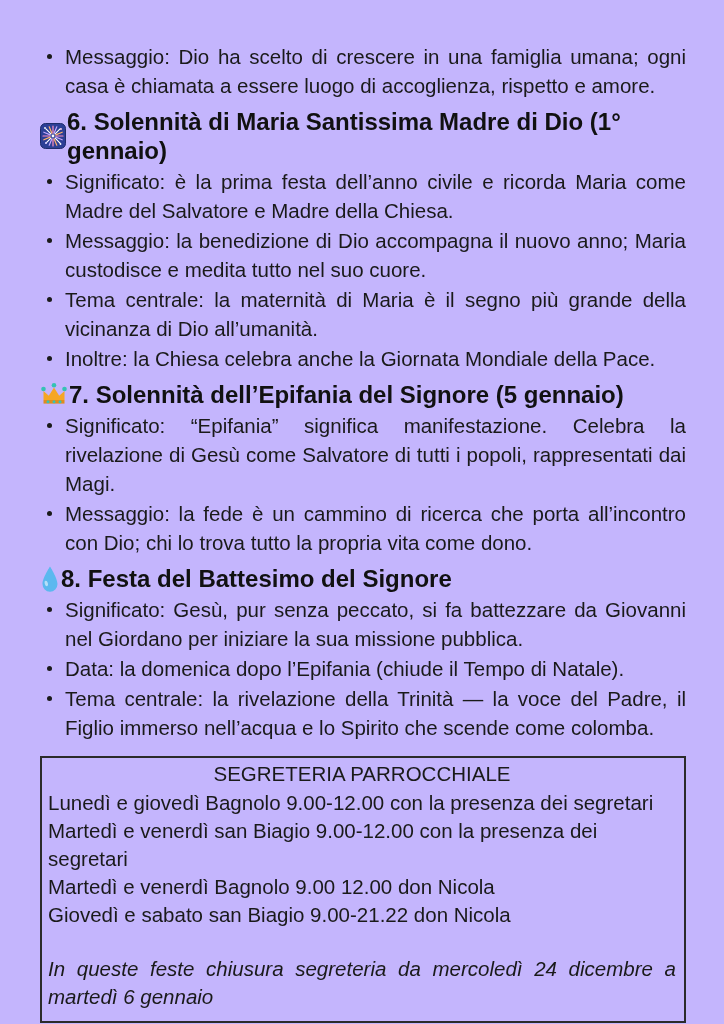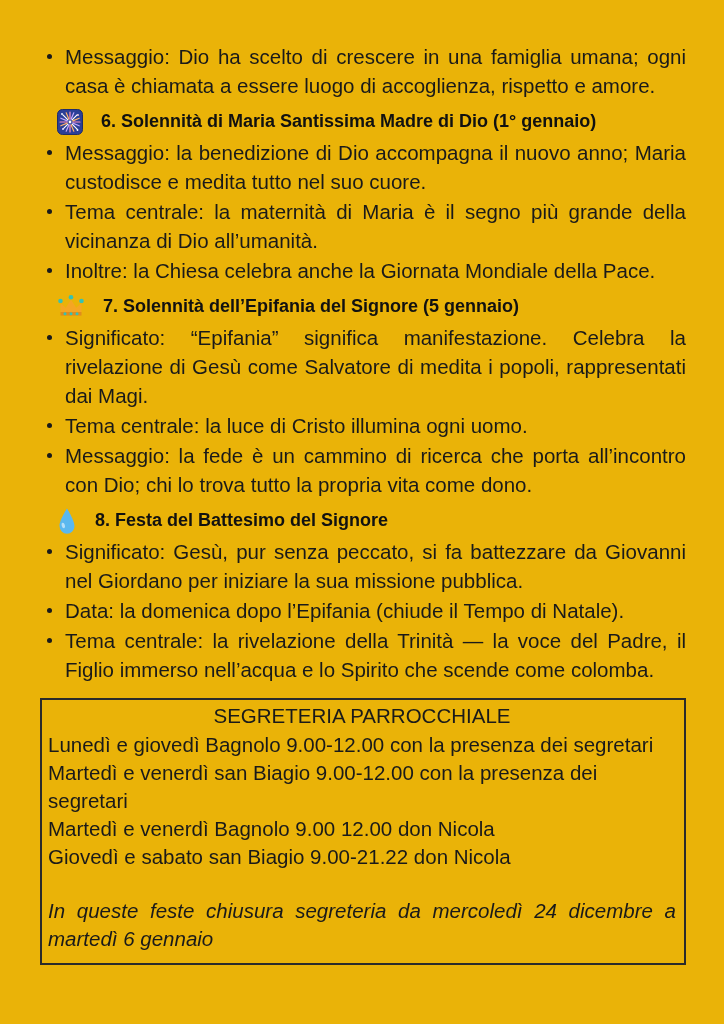--- a/index.html
+++ b/index.html
@@ -2,21 +2,21 @@
 <html><head>
 <meta charset="utf-8">
 <style>
   * { margin: 0; padding: 0; box-sizing: border-box; }
   html, body { background: #888; }
   .page {
     position: relative;
     width: 724px;
     height: 1024px;
     margin: 0 auto;
-    background: #eab308;
+    background: #c4b5fd;
     font-family: "Liberation Sans", "DejaVu Sans", sans-serif;
     color: #1a1a1a;
     padding: 42px 38px 0 40px;
     overflow: hidden;
   }
   .body-text { font-size: 20.5px; line-height: 29px; }
 
   .bullet {
     position: relative;
     padding-left: 25px;
@@ -30,25 +30,25 @@
     top: 12px;
     width: 5px;
     height: 5px;
     border-radius: 50%;
     background: #1a1a1a;
   }
 
   .section-heading {
     display: flex;
     align-items: center;
-    gap: 18px;
+    gap: 1px;
     font-weight: bold;
     color: #111;
-    margin: 7px 0 2px 17px;
-    font-size: 18px;
+    margin: 7px 0 2px 0;
+    font-size: 24px;
     line-height: 29px;
   }
   .section-heading .icon-wrap { flex: 0 0 auto; display: inline-flex; }
 
   .secretariat-box {
     margin-top: 14px;
     border: 2px solid #2b2b2b;
     padding: 2px 8px 10px 6px;
     font-size: 20.5px;
     line-height: 28px;
@@ -92,40 +92,40 @@
             <line x1="15.8" y1="11.9" x2="22.2" y2="9.2" stroke="#ffb36b" stroke-width="1.2" stroke-linecap="round"></line>
             <circle cx="13" cy="13" r="1.4" fill="#fff"></circle>
             <circle cx="5" cy="5" r="0.9" fill="#fff"></circle>
             <circle cx="21" cy="6" r="0.9" fill="#ffd1e8"></circle>
             <circle cx="6" cy="20" r="0.9" fill="#d9c9ff"></circle>
             <circle cx="20.5" cy="21" r="0.9" fill="#fff"></circle>
           </svg>
         </span>
         <span>6. Solennità di Maria Santissima Madre di Dio (1° gennaio)</span>
       </div>
+      <div class="bullet">Significato: è la prima festa dell’anno civile e ricorda Maria come Madre del Salvatore e Madre della Chiesa.</div>
       <div class="bullet">Messaggio: la benedizione di Dio accompagna il nuovo anno; Maria custodisce e medita tutto nel suo cuore.</div>
       <div class="bullet">Tema centrale: la maternità di Maria è il segno più grande della vicinanza di Dio all’umanità.</div>
       <div class="bullet">Inoltre: la Chiesa celebra anche la Giornata Mondiale della Pace.</div>
       <div class="section-heading">
         <span class="icon-wrap">
           <svg width="28" height="25" viewBox="0 0 28 25">
             <circle cx="3.5" cy="7" r="2.3" fill="#35c2b4"></circle>
             <circle cx="14" cy="3.3" r="2.3" fill="#35c2b4"></circle>
             <circle cx="24.5" cy="7" r="2.3" fill="#35c2b4"></circle>
             <path d="M3.5 9 L8.8 13.8 L14 5.5 L19.2 13.8 L24.5 9 L24.5 18 L3.5 18 Z" fill="#f5a623"></path>
             <rect x="3.5" y="18" width="21" height="3.6" fill="#e08c1d"></rect>
             <circle cx="8" cy="19.8" r="1.5" fill="#35c2b4"></circle>
             <circle cx="14" cy="19.8" r="1.5" fill="#35c2b4"></circle>
             <circle cx="20" cy="19.8" r="1.5" fill="#35c2b4"></circle>
           </svg>
         </span>
         <span>7. Solennità dell’Epifania del Signore (5 gennaio)</span>
       </div>
-      <div class="bullet">Significato: “Epifania” significa manifestazione. Celebra la rivelazione di Gesù come Salvatore di medita i popoli, rappresentati dai Magi.</div>
-      <div class="bullet">Tema centrale: la luce di Cristo illumina ogni uomo.</div>
+      <div class="bullet">Significato: “Epifania” significa manifestazione. Celebra la rivelazione di Gesù come Salvatore di tutti i popoli, rappresentati dai Magi.</div>
       <div class="bullet">Messaggio: la fede è un cammino di ricerca che porta all’incontro con Dio; chi lo trova tutto la propria vita come dono.</div>
       <div class="section-heading">
         <span class="icon-wrap">
           <svg width="20" height="28" viewBox="0 0 20 28">
             <path d="M10 1.5 C10 1.5 2.5 13 2.5 19 a7.5 7.8 0 0 0 15 0 C17.5 13 10 1.5 10 1.5 Z" fill="#5bb8ef"></path>
             <ellipse cx="6.3" cy="18.5" rx="1.6" ry="2.8" fill="rgba(255,255,255,0.55)" transform="rotate(-18 6.3 18.5)"></ellipse>
           </svg>
         </span>
         <span>8. Festa del Battesimo del Signore</span>
       </div>

